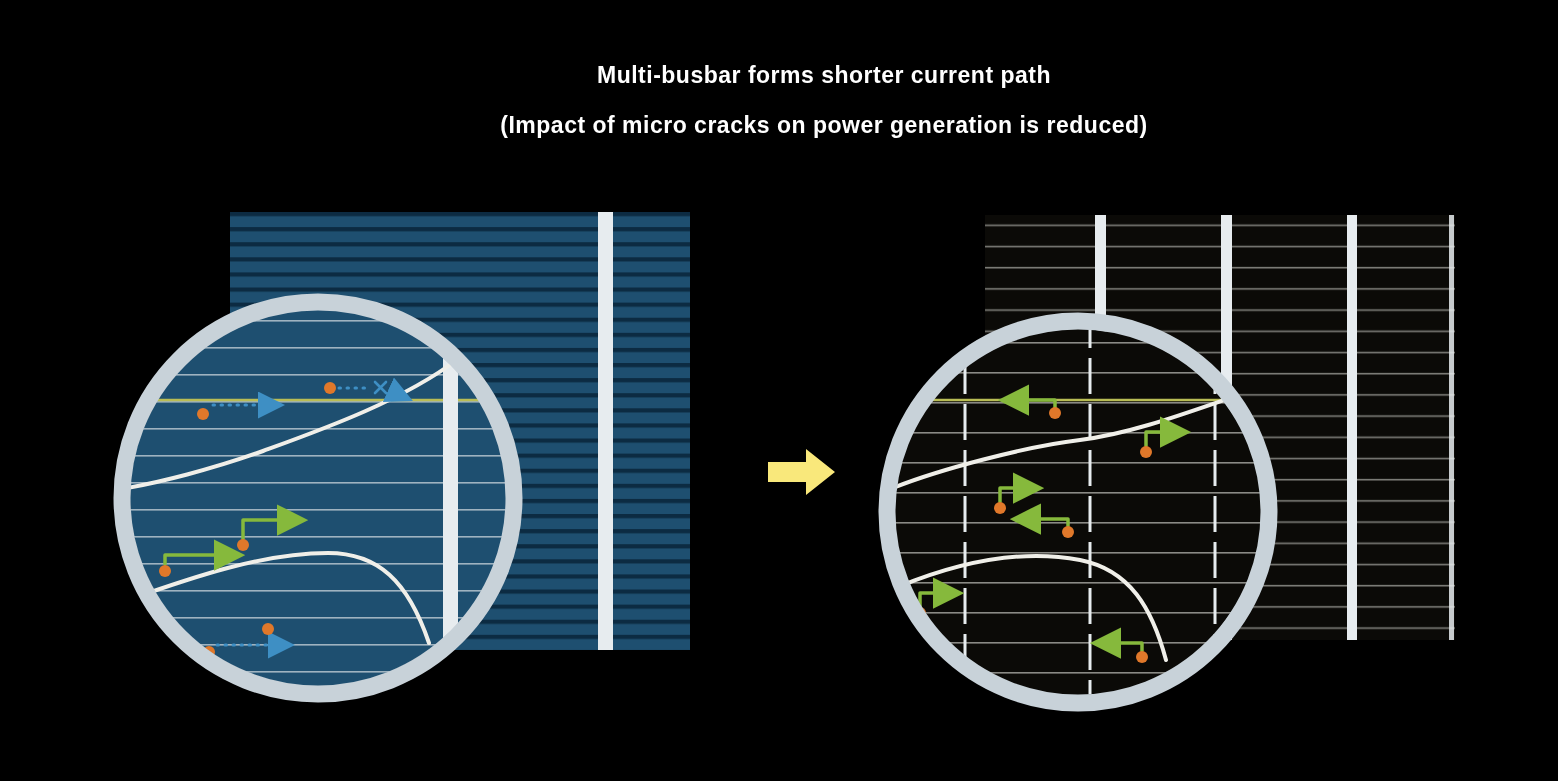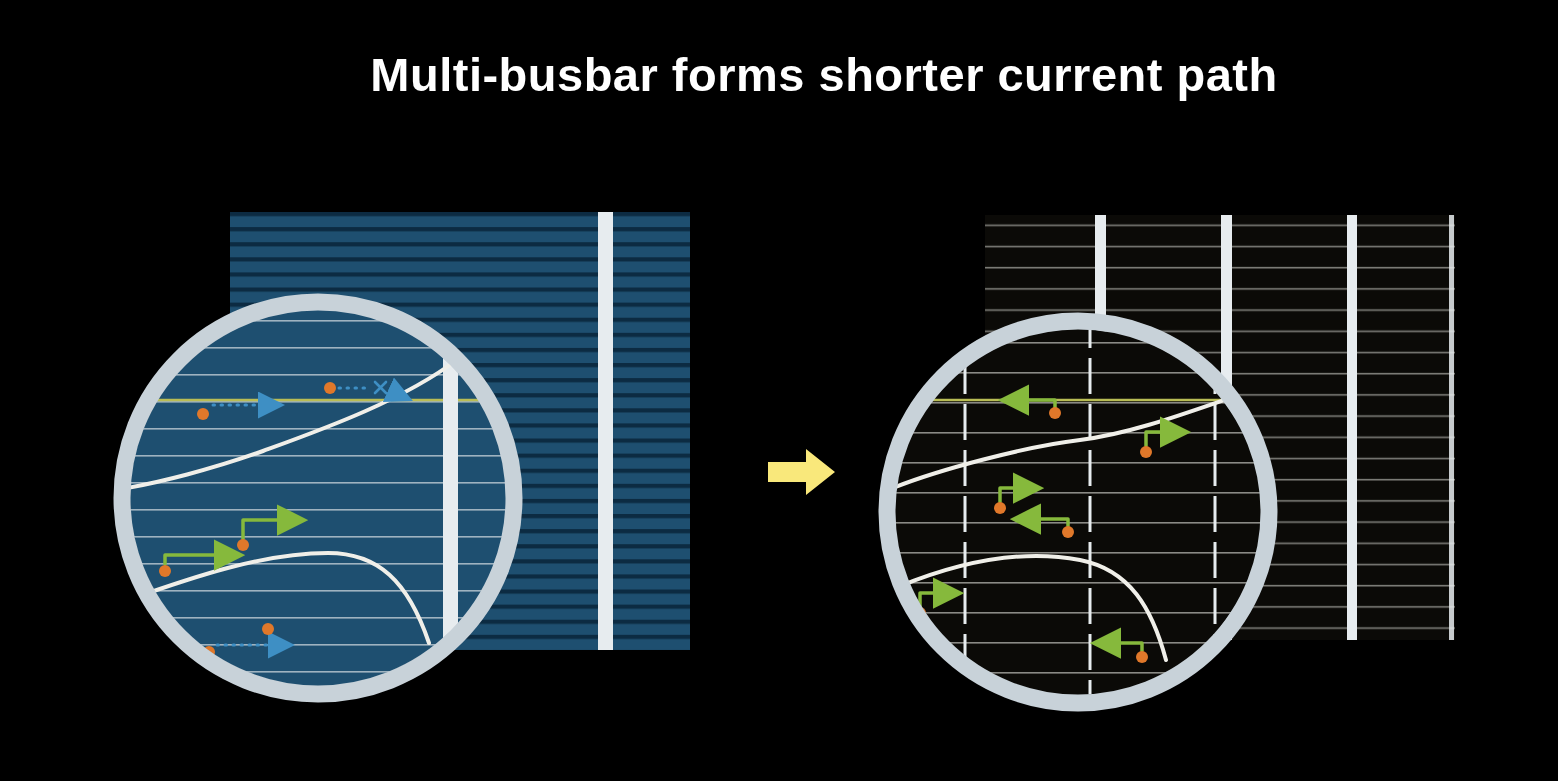--- a/index.html
+++ b/index.html
@@ -4,21 +4,21 @@
 <style>
   html,body{margin:0;padding:0;}
   body{
     position:relative;width:1558px;height:781px;overflow:hidden;
     background:var(--background,#000);
     font-family:"Liberation Sans",sans-serif;
   }
   .abs{position:absolute;}
   .title{
     position:absolute;left:90px;right:0;top:50px;text-align:center;
-    color:var(--title-text,#fff);font-weight:bold;font-size:47px;line-height:50px;
+    color:var(--title-text,#fff);font-weight:bold;font-size:23px;line-height:50px;
     letter-spacing:.5px;
   }
   
   .f-base{fill:var(--left-cell-base,#1e4f70);}
   .f-stripe{fill:var(--left-cell-stripe,#0c2b42);}
   .f-busbar{fill:var(--busbar-white,#e7ecef);}
   .r-base{fill:var(--right-cell-base,#0b0a07);}
   .r-line{fill:var(--right-cell-line,#7d7d78);}
   .mag-line-l{fill:var(--mag-line-left,#9fb3c0);}
   .mag-line-r{fill:var(--mag-line-right,#8a8a85);}
@@ -36,20 +36,21 @@
   .mk-blue{fill:var(--long-path,#3e8fc4);}
   .mk-green{fill:var(--short-path,#86b93c);}
   .busbar-wires line{stroke:var(--busbar-white,#e7ecef);stroke-width:3;stroke-dasharray:36 10;}
   .arrow-shape{fill:var(--arrow-yellow,#f9e87b);}
 </style>
 </head>
 <body>
 
 <div class="title">
   <div>Multi-busbar forms shorter current path</div>
+  <div>(Impact of micro cracks on power generation is reduced)</div>
 </div>
 
 <svg class="abs" style="left:230px;top:212px" width="460" height="438">
   <defs>
     <pattern id="fingersL" width="12" height="15.1" patternUnits="userSpaceOnUse">
       <rect width="12" height="15.1" class="f-base"></rect>
       <rect width="12" height="4.2" class="f-stripe"></rect>
     </pattern>
   </defs>
   <rect width="460" height="438" fill="url(#fingersL)"></rect>

